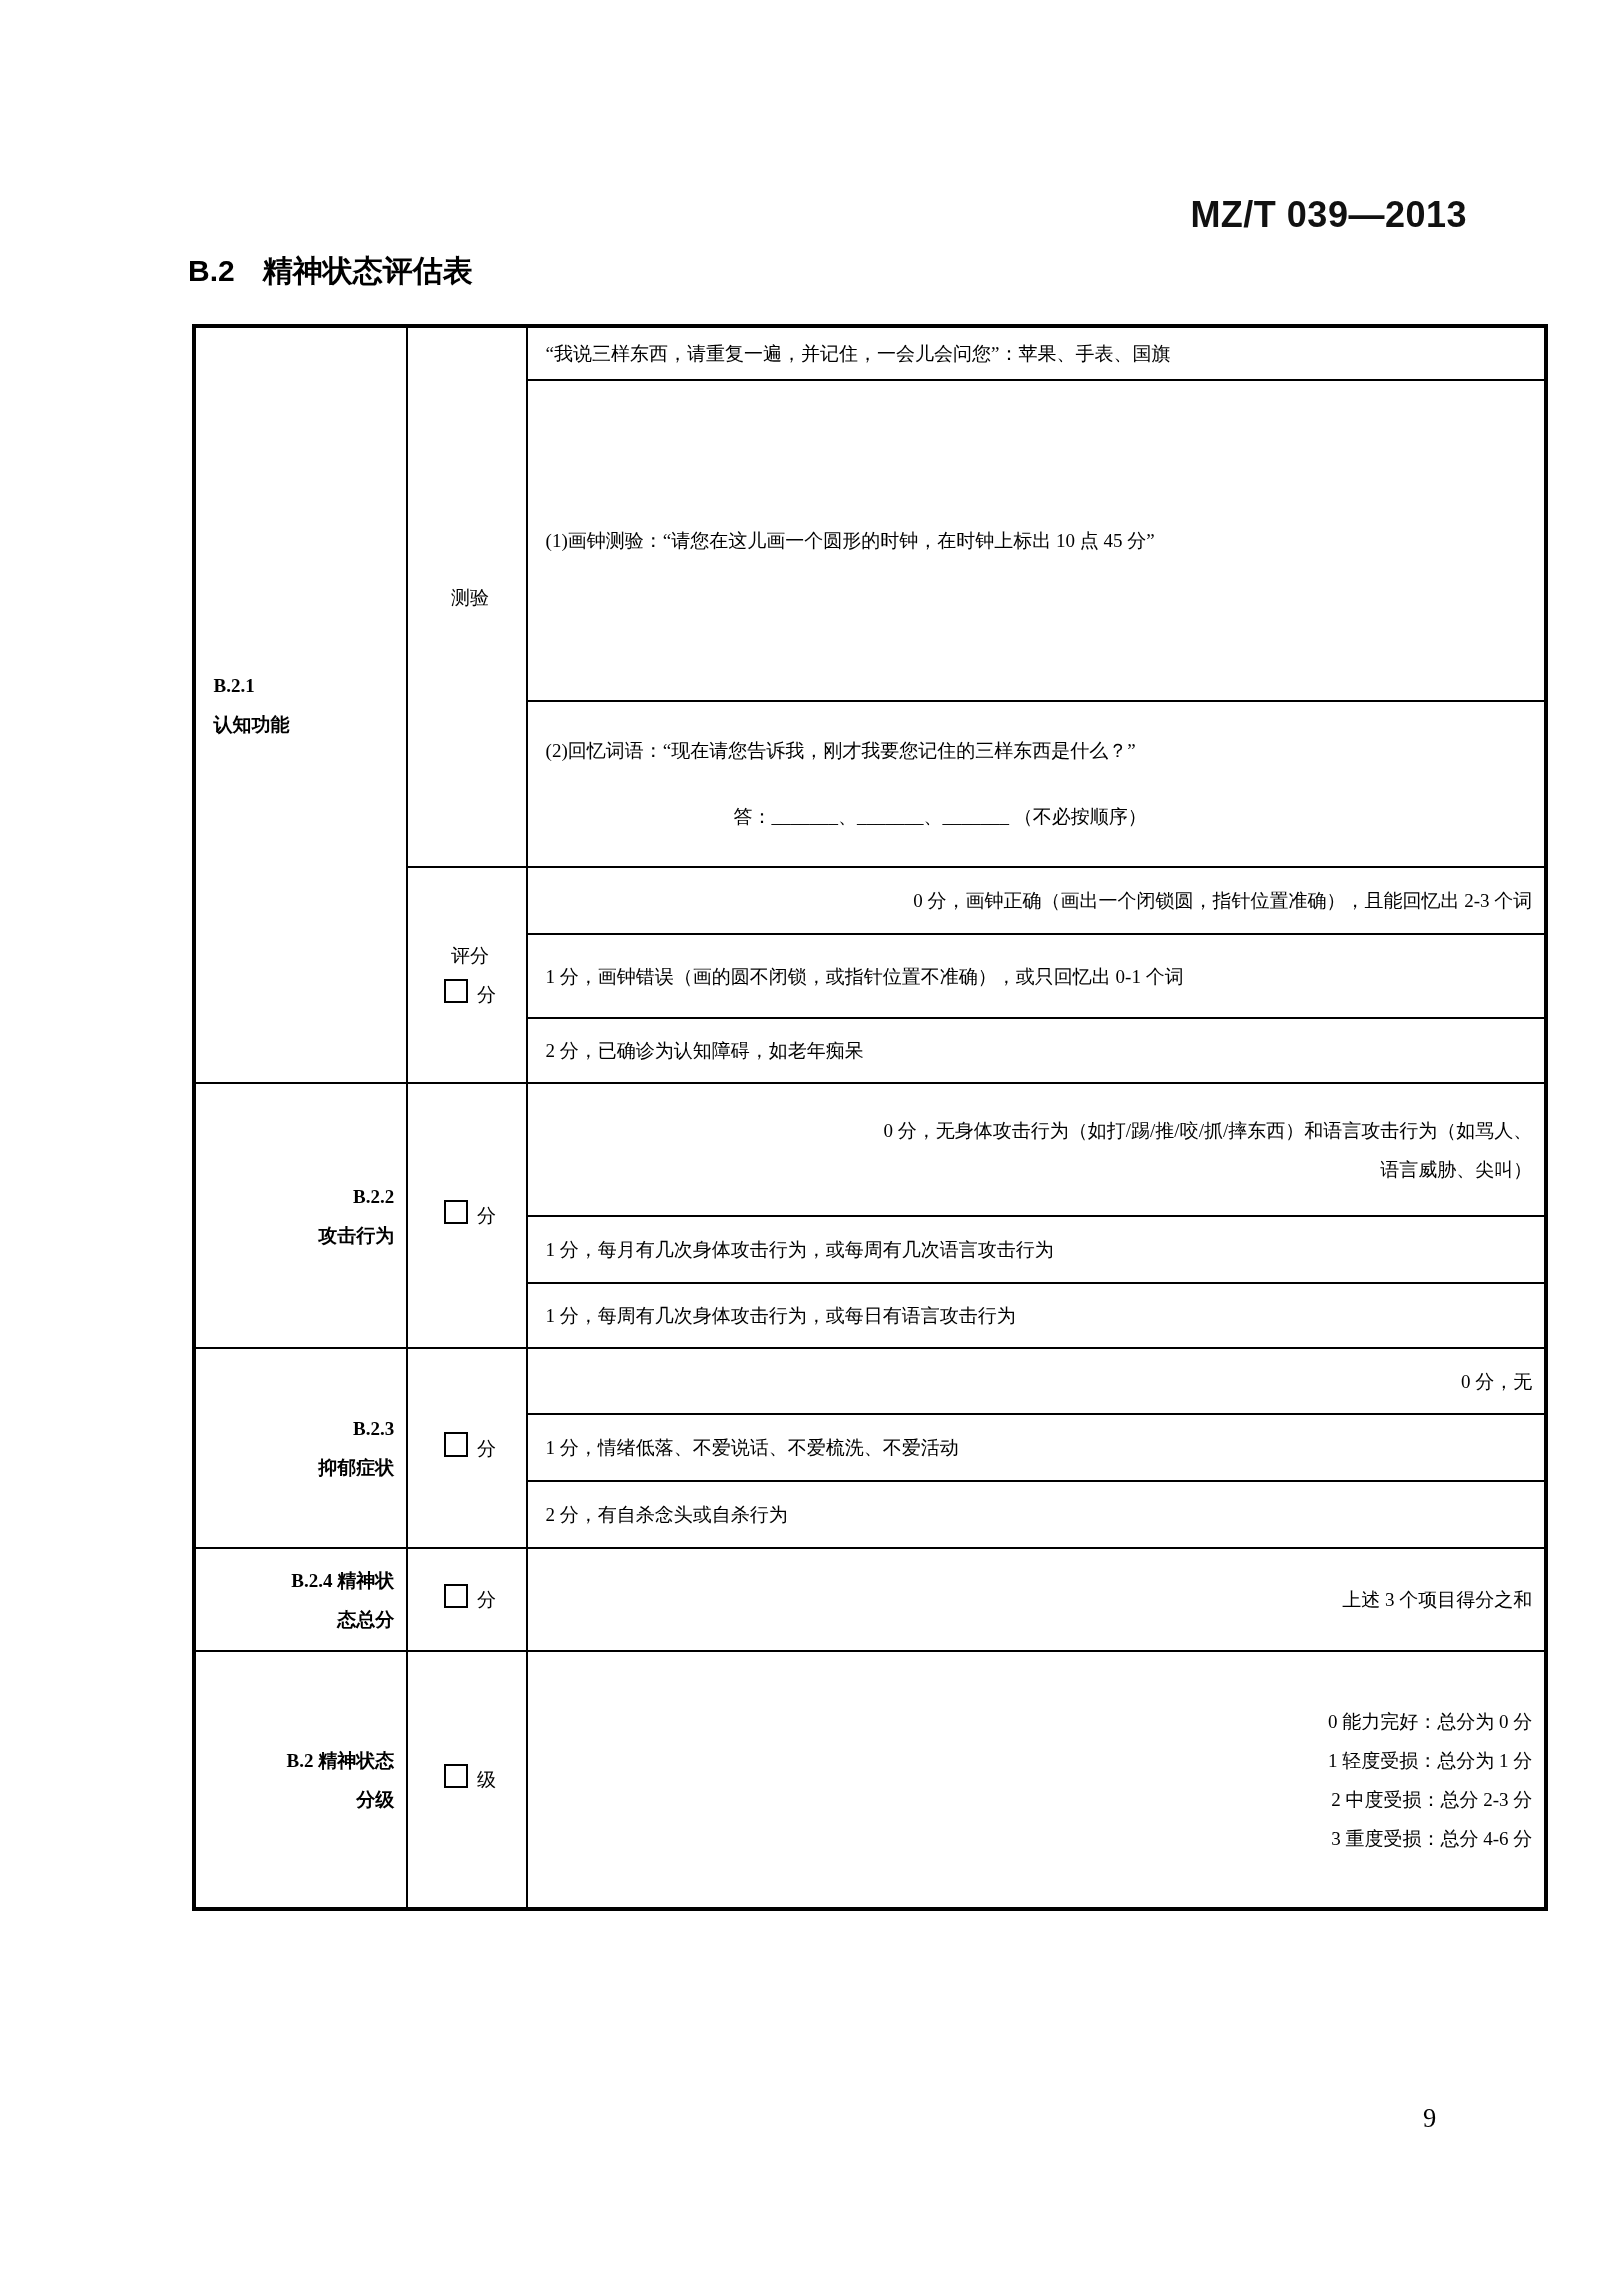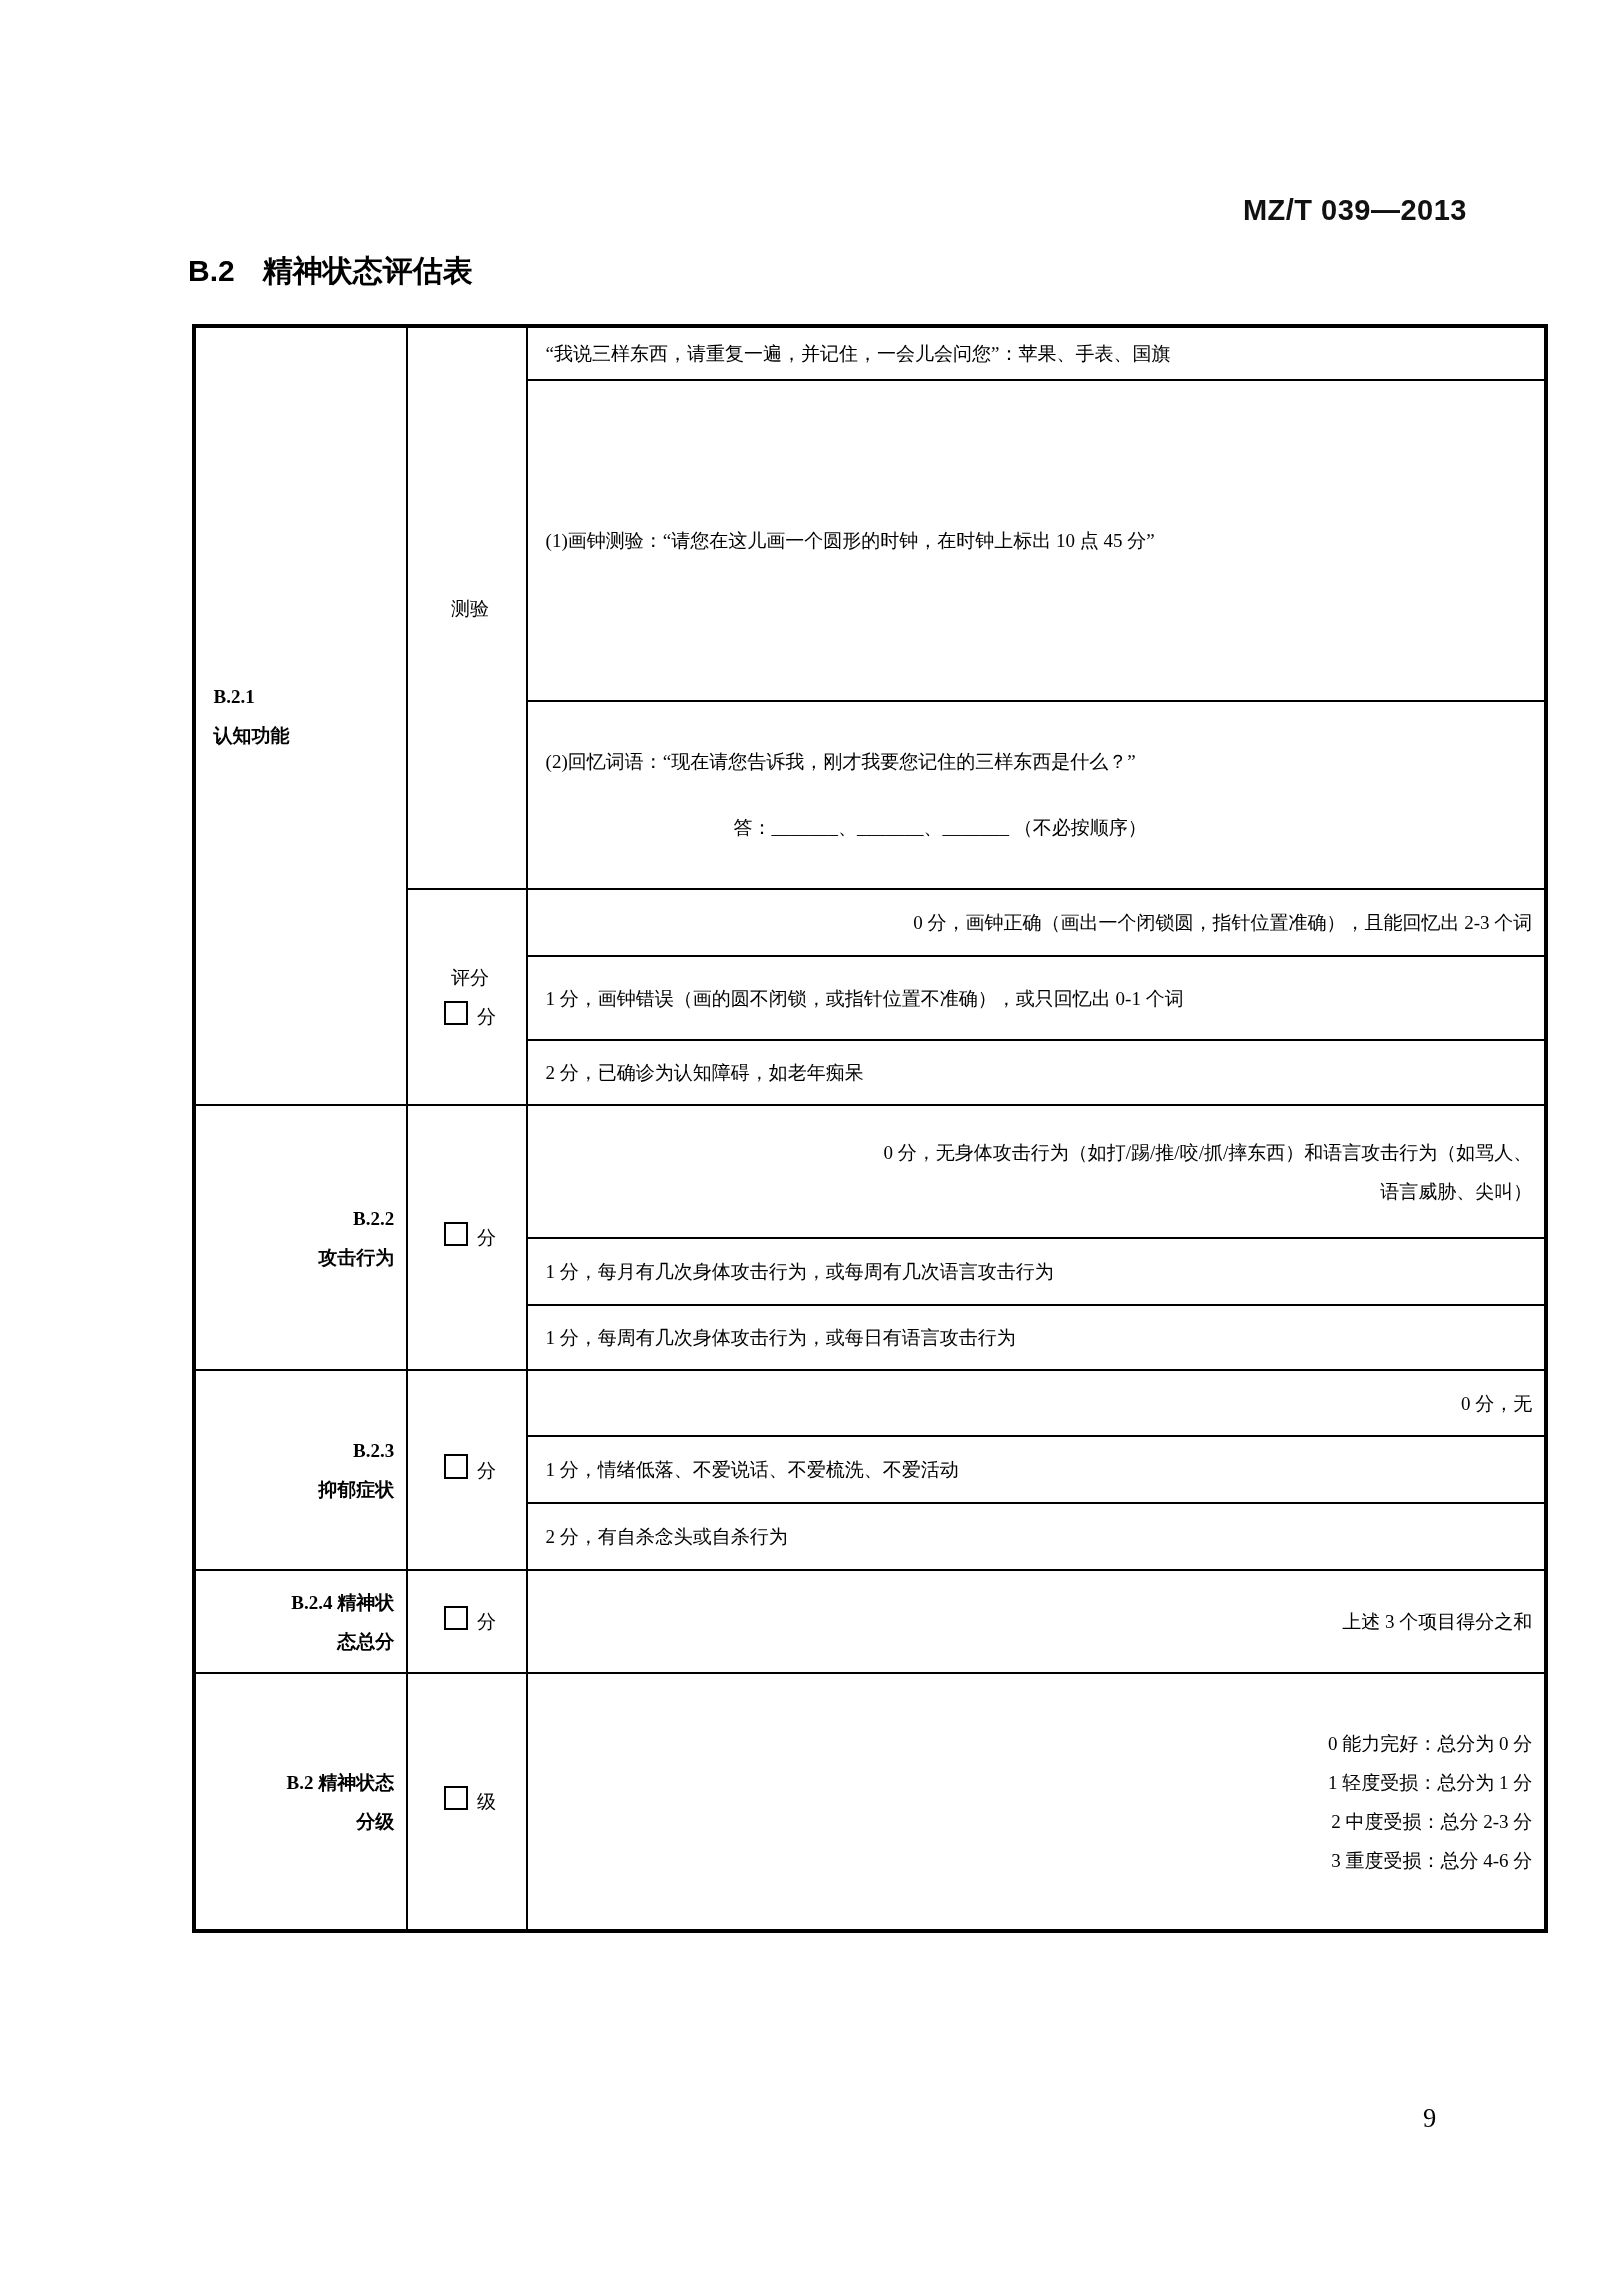--- a/index.html
+++ b/index.html
@@ -10,21 +10,21 @@
     position: relative;
     font-family: "Liberation Serif", "DejaVu Serif", serif;
     color: #000;
   }
   .page { position: absolute; inset: 0; background: #fff; }
 
   .header-code {
     position: absolute;
     top: 194px; right: 154px;
     font-family: "Liberation Sans", "DejaVu Sans", sans-serif;
-    font-size: 29px; font-weight: bold;
+    font-size: 36px; font-weight: bold;
     letter-spacing: 0.5px;
     color: #111;
   }
 
   .doc-title {
     position: absolute;
     top: 251px; left: 188px;
     font-family: "Liberation Sans", "DejaVu Sans", sans-serif;
     font-size: 30px; font-weight: bold;
     white-space: nowrap;
@@ -115,21 +115,21 @@
       <tr style="height:54px">
         <td class="c1" rowspan="6">B.2.1
 认知功能</td>
 
         <td class="c2" rowspan="3">测验</td>
         <td>“我说三样东西，请重复一遍，并记住，一会儿会问您”：苹果、手表、国旗</td>
       </tr>
       <tr style="height:321px">
         <td class="top-align">(1)画钟测验：“请您在这儿画一个圆形的时钟，在时钟上标出 10 点 45 分”</td>
       </tr>
-      <tr style="height:188px">
+      <tr style="height:166px">
         <td class="recall-cell">
           <div>(2)回忆词语：“现在请您告诉我，刚才我要您记住的三样东西是什么？”</div>
           <div class="answer-line">答：_______、_______、_______ （不必按顺序）</div>
         </td>
       </tr>
 
       <tr style="height:67px">
         <td class="c2 sec-top" rowspan="3">
           <div>评分</div>
           <div>

